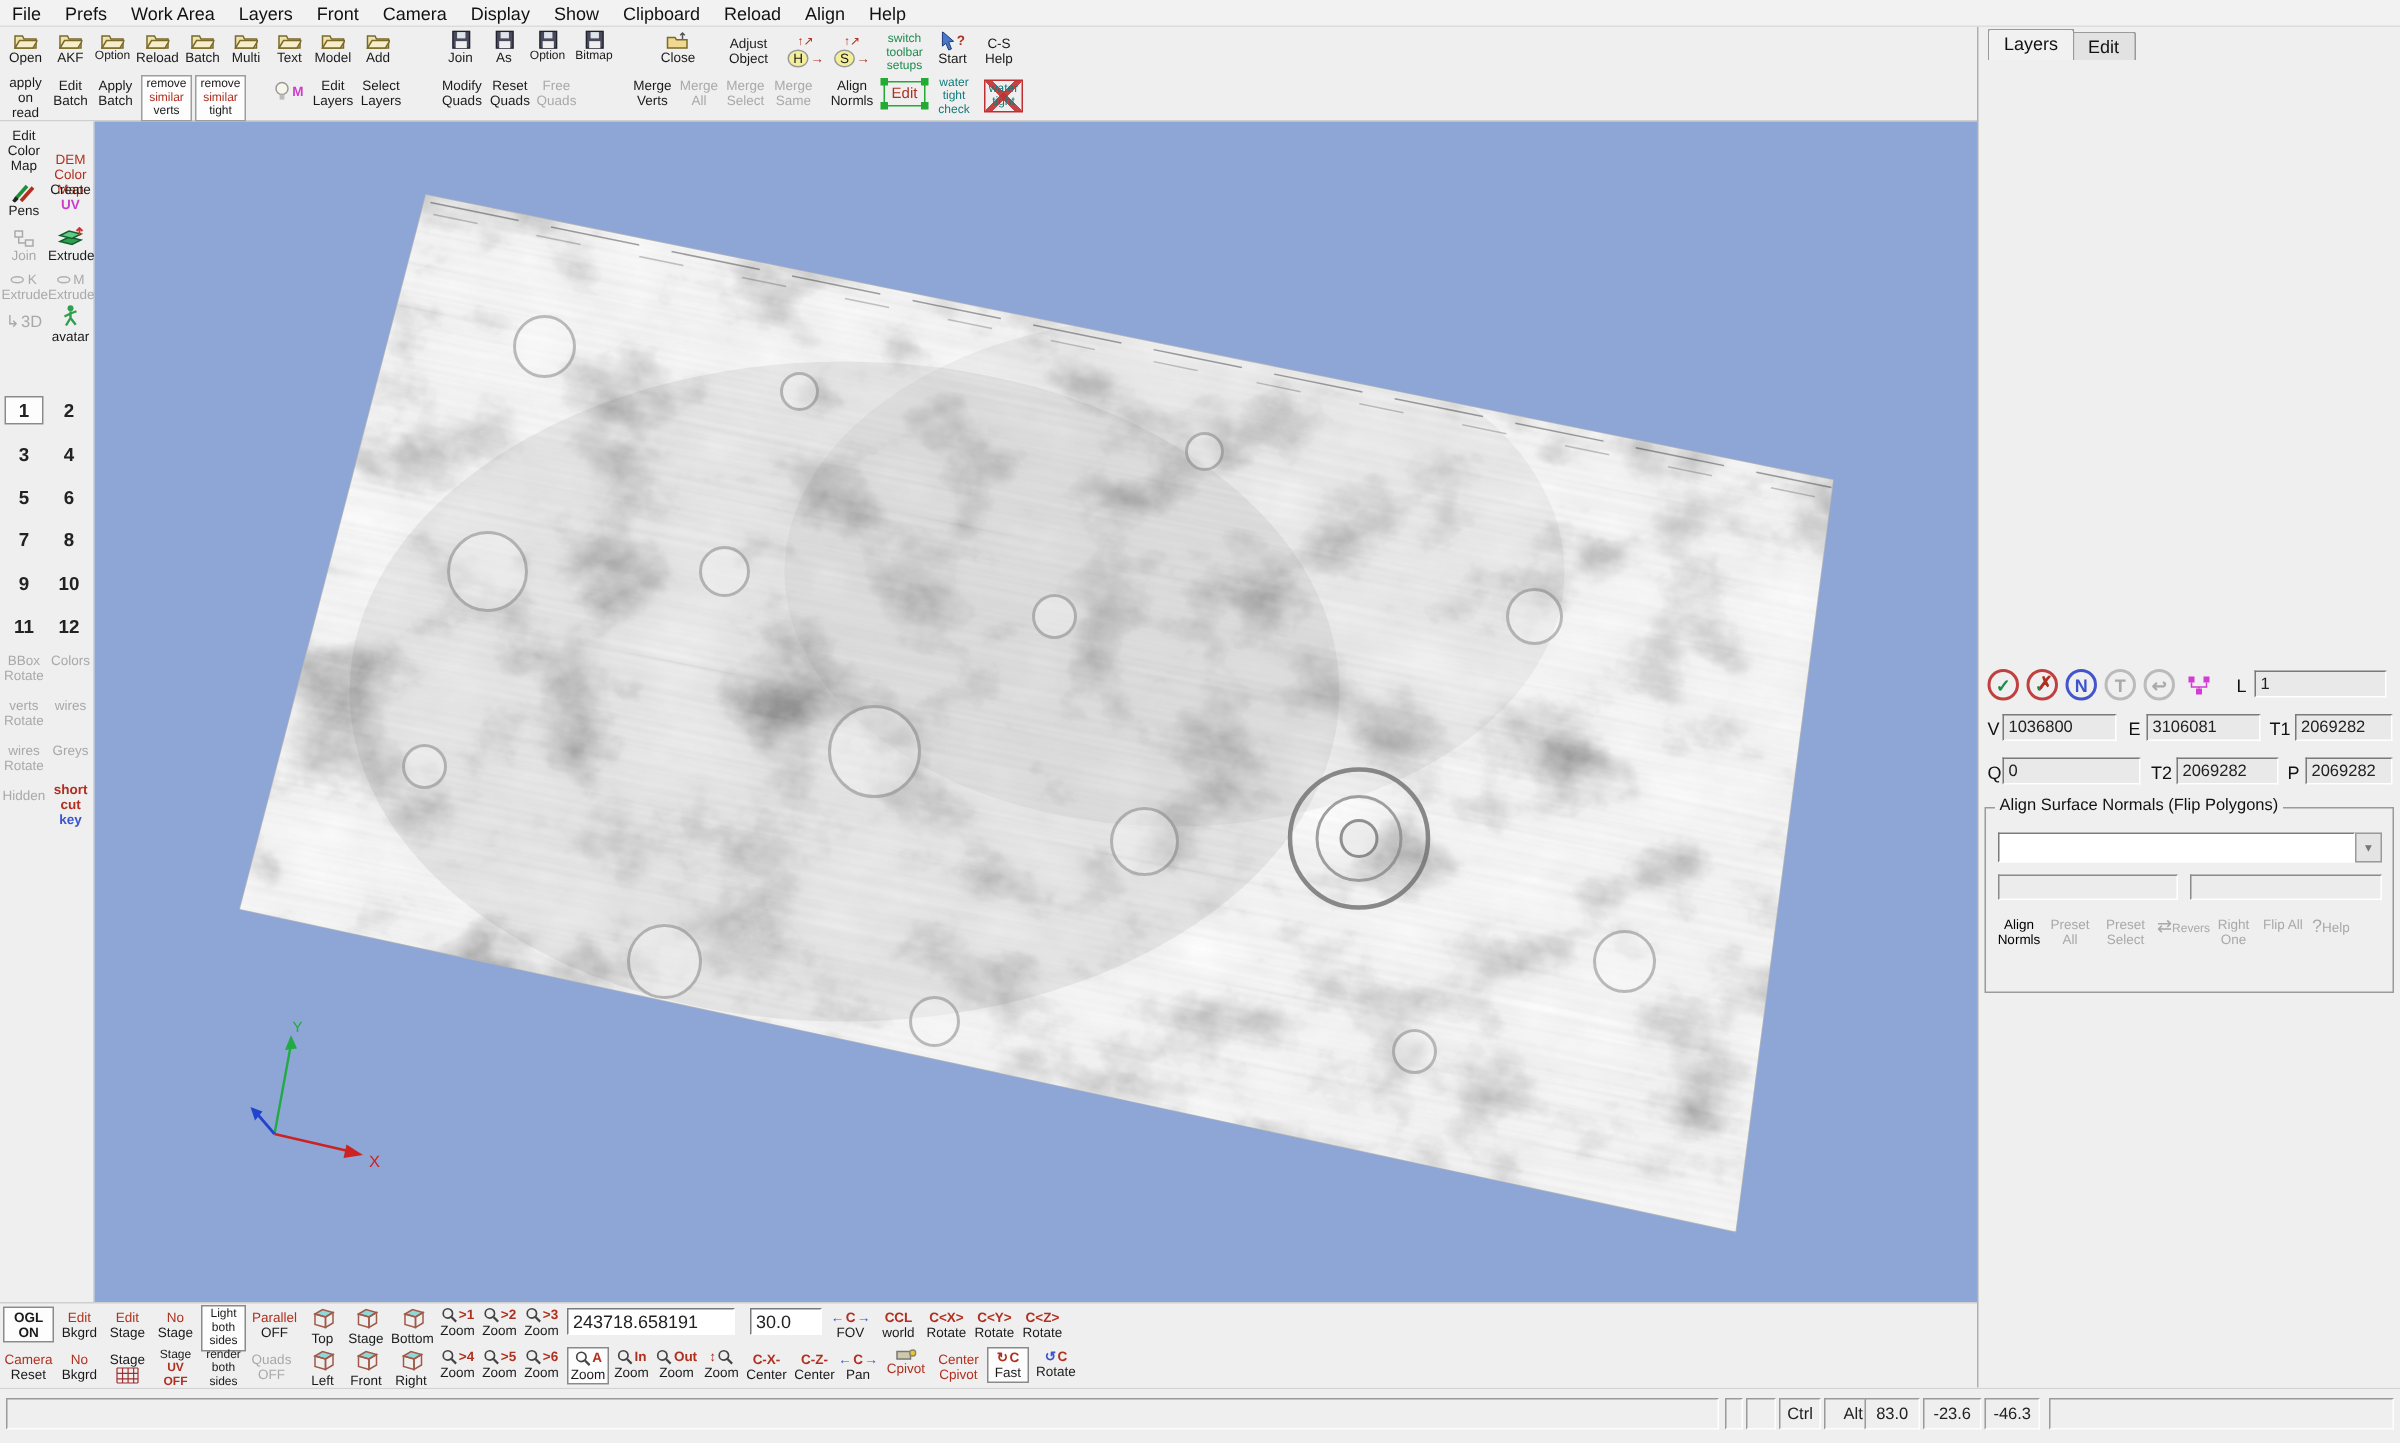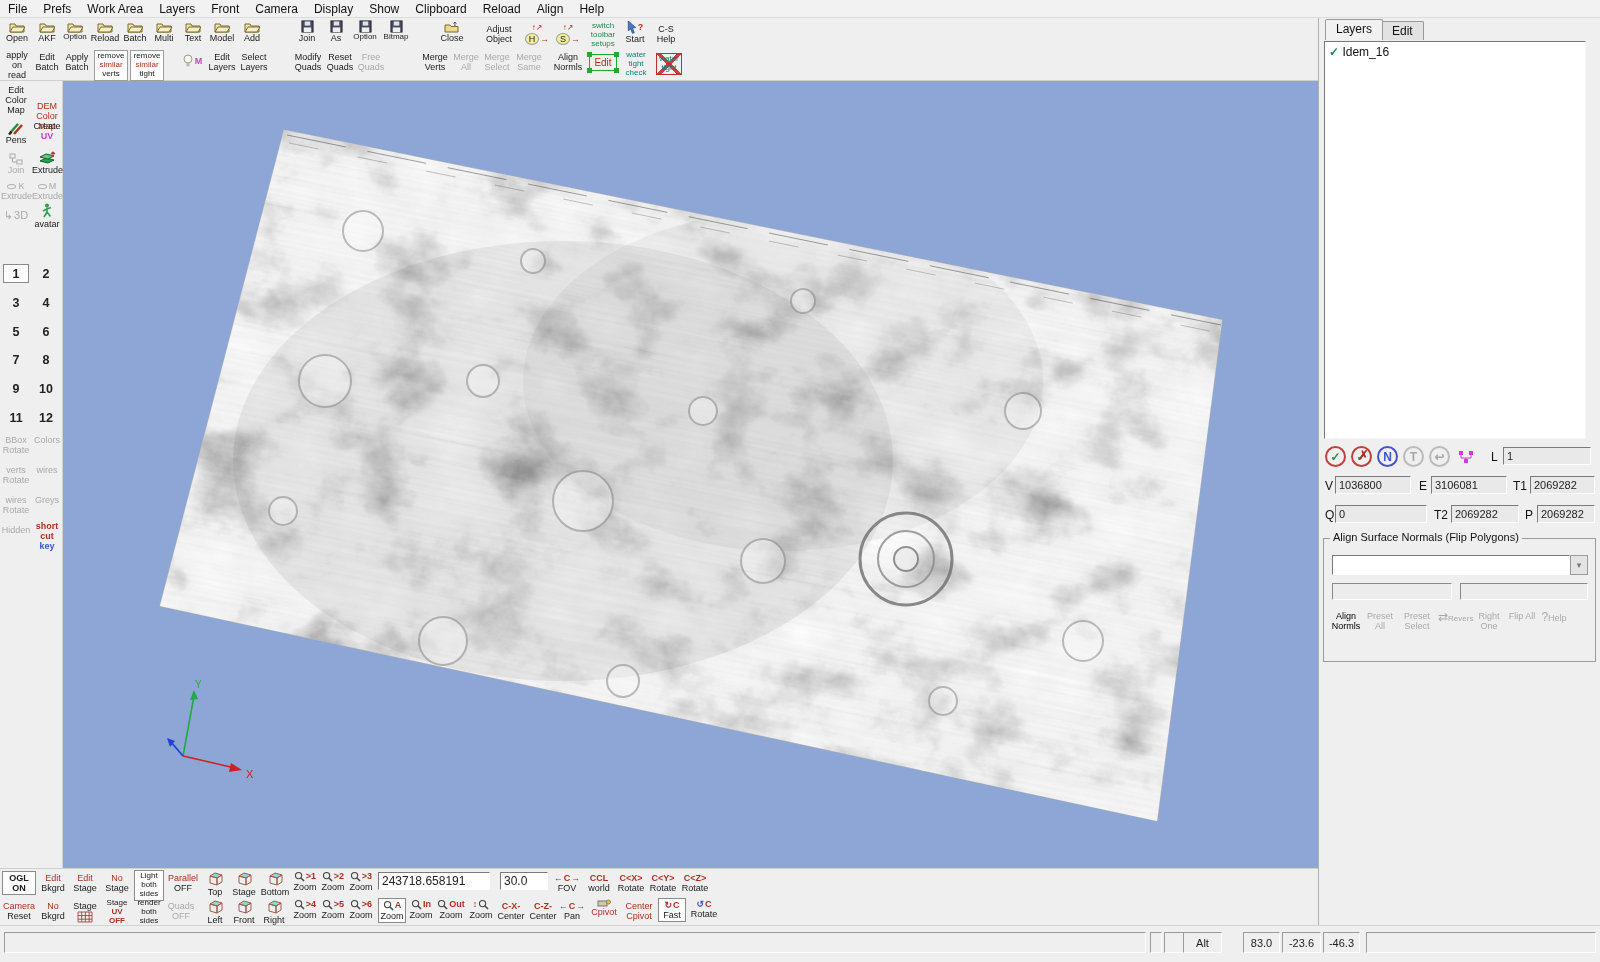--- a/index.html
+++ b/index.html
@@ -797,24 +797,20 @@
               <span class="rd">C</span>
             </span>
             <span class="lbl">Rotate</span>
           </div>
       </div>
     </div>
 
     <div class="rightpanel">
       <div class="tab active" style="left:6px">Layers</div>
       <div class="tab" style="left:62px">Edit</div>
-      <div class="listbox">
-        <span class="grn bold">✓</span>
-        <span>Idem_16</span>
-      </div>
       <div class="circ" style="left:6px;border:2px solid #c04040">
           <span class="grn">✓</span>
         </div>
       <div class="circ" style="left:32px;border:2px solid #c04040">
           <span class="grn" style="position:relative"><span>✓</span><span class="rd" style="position:absolute;left:2px;top:-2px">✗</span></span>
         </div>
       <div class="circ blu" style="left:58px;border:2px solid #4455cc">
           <span>N</span>
         </div>
       <div class="circ dis" style="left:84px;border:2px solid #bbb">
@@ -867,19 +863,19 @@
         <div class="gbtn dis" style="left:216px;width:28px"><span style="font-size:12px">?</span><span class="lbl">Help</span></div>
       </div>
     </div>
   </div>
 
   <div class="statusbar">
     <div class="scell" style="left:4px;width:1142px"></div>
     <div class="scell" style="left:1150px;width:12px"></div>
     <div class="scell" style="left:1164px;width:20px"></div>
     <div class="scell" style="left:1186px;width:28px">Ctrl</div>
-    <div class="scell" style="left:1183px;width:39px">Alt</div>
+    <div class="scell" style="left:1216px;width:39px">Alt</div>
     <div class="scell" style="left:1243px;width:37px">83.0</div>
     <div class="scell" style="left:1282px;width:39px">-23.6</div>
     <div class="scell" style="left:1323px;width:37px">-46.3</div>
     <div class="scell" style="left:1366px;width:230px"></div>
   </div>
 </div>
 
 </body></html>

